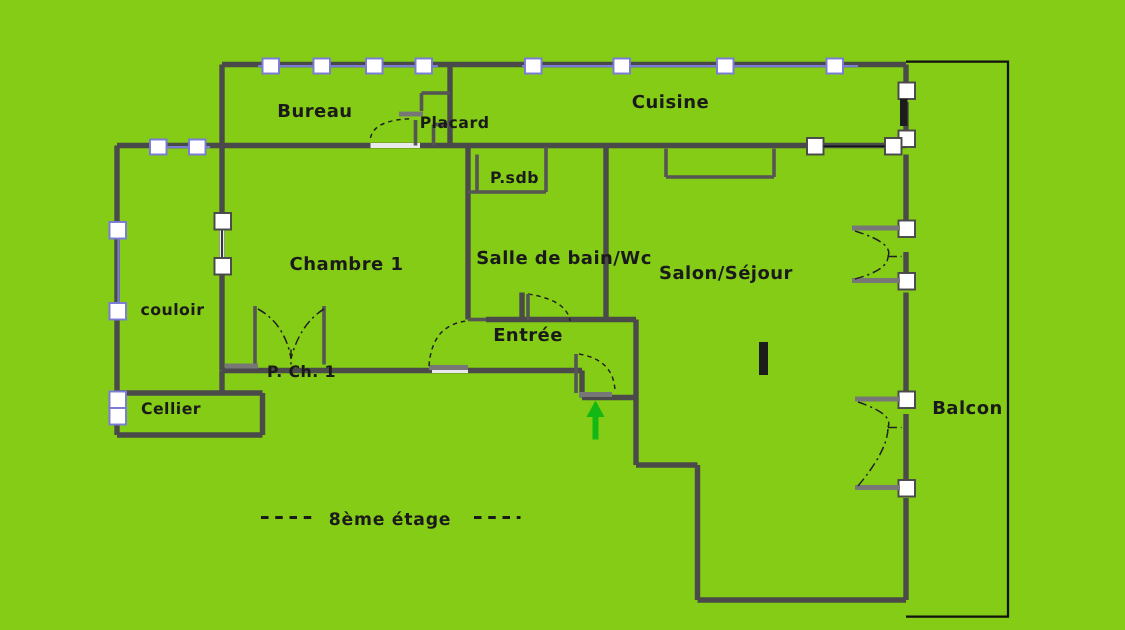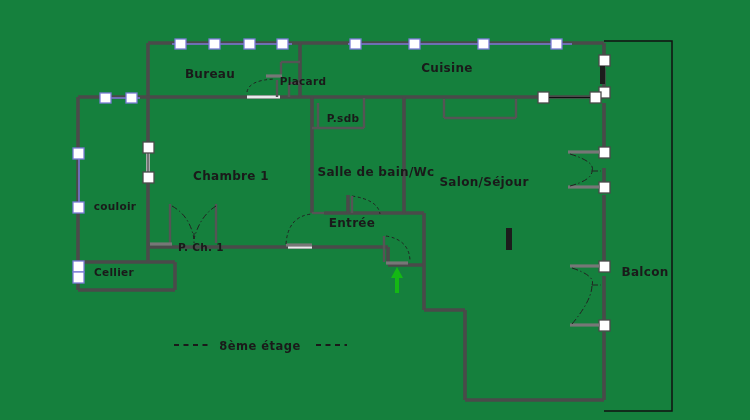--- a/index.html
+++ b/index.html
@@ -7,21 +7,21 @@
     padding: 0;
     background: #ffffff;
   }
   body {
     font-family: "DejaVu Sans", sans-serif;
   }
   #plan-root {
     position: relative;
     width: 750px;
     height: 420px;
-    background: #15803d;
+    background: #84cc16;
     overflow: hidden;
   }
   #plan-svg {
     position: absolute;
     left: 0;
     top: 0;
     width: 750px;
     height: 420px;
   }
   .room-label {

